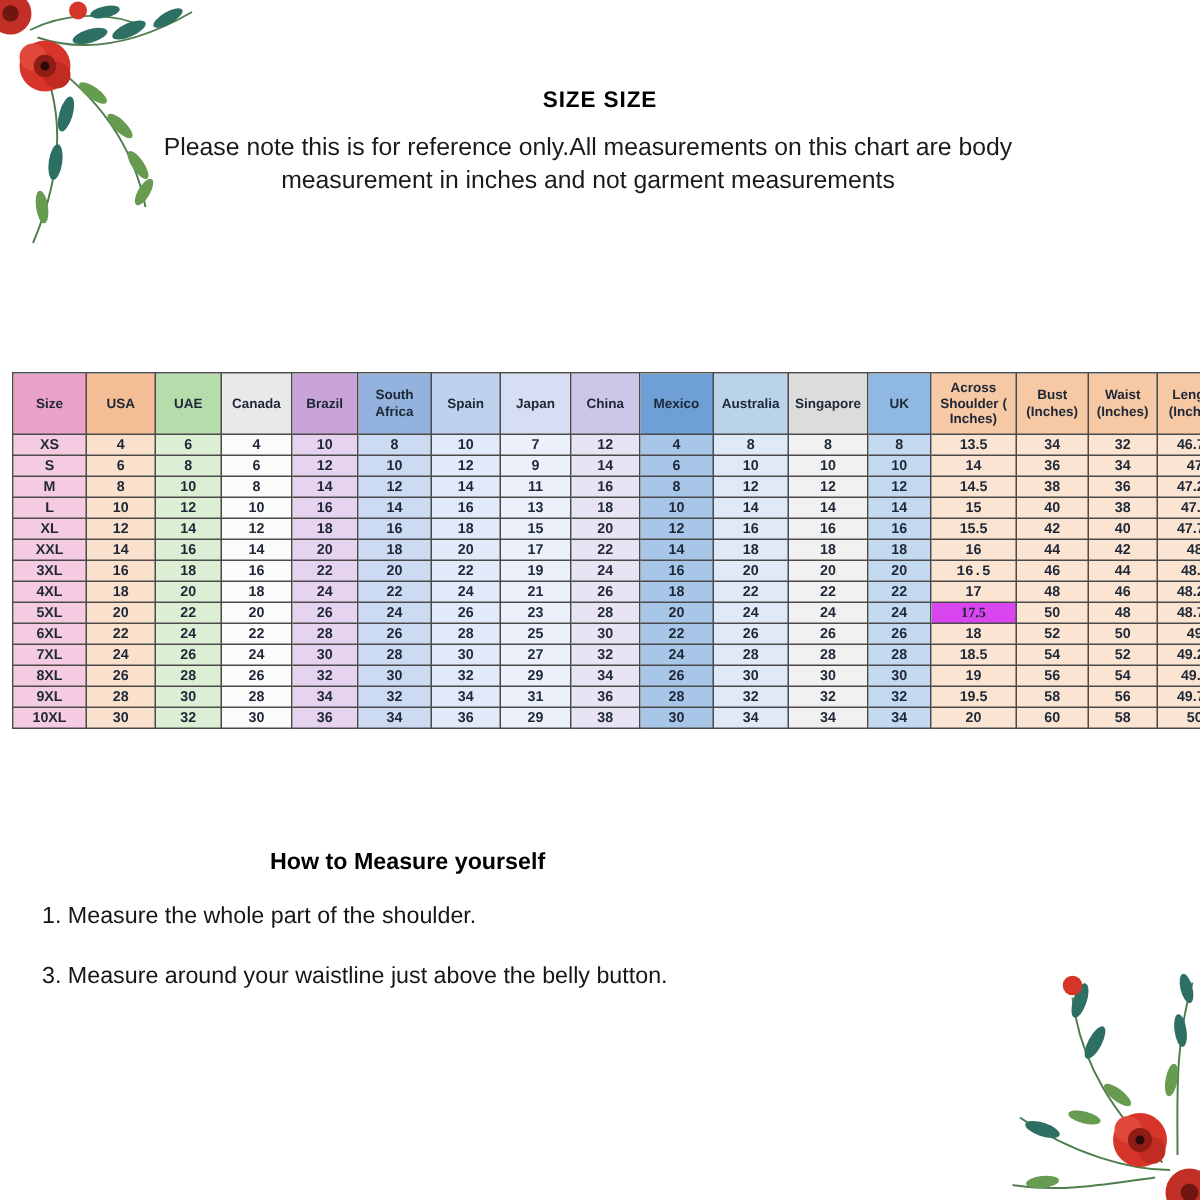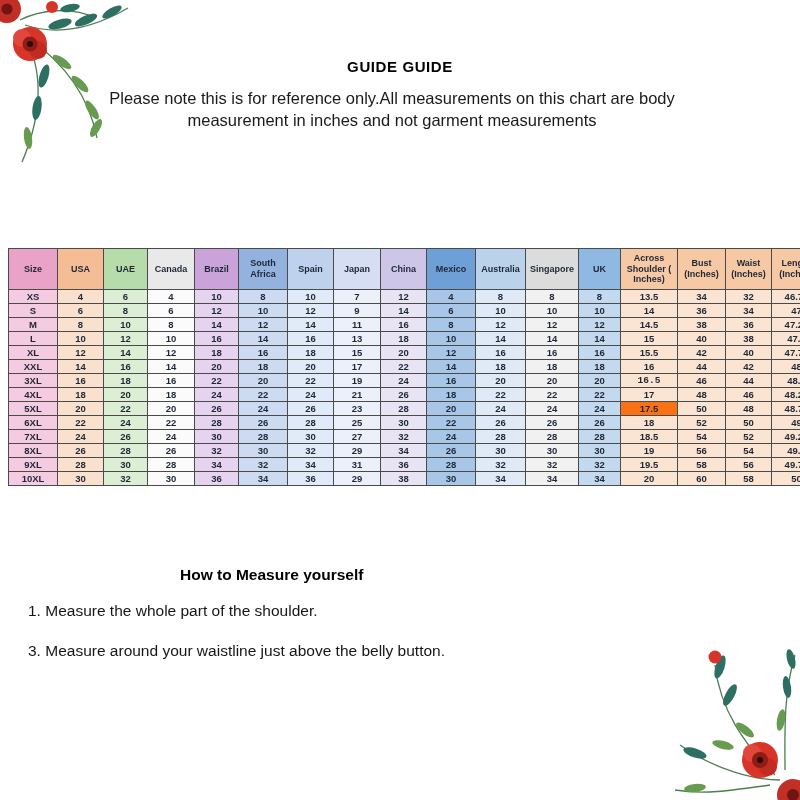--- a/index.html
+++ b/index.html
@@ -107,21 +107,21 @@
       <circle cx="125" cy="165" r="8" fill="#8f1c15"></circle>
       <circle cx="125" cy="165" r="3" fill="#2e0a08"></circle>
     </g>
     <g>
       <circle cx="158" cy="200" r="16" fill="#c22f26"></circle>
       <circle cx="158" cy="200" r="6" fill="#70150f"></circle>
     </g>
     <circle cx="80" cy="62" r="6.5" fill="#d7352a"></circle>
   </svg>
 
-  <div class="title">GUIDE GUIDE</div>
+  <div class="title">SIZE SIZE</div>
 
   <div class="subtitle">Please note this is for reference only.All measurements on this chart are body measurement in inches and not garment measurements</div>
 
   <table class="size-chart">
     <thead id="chart-head">
         <tr>
           <th style="background: rgb(234, 162, 200); width: 46px;">Size</th>
           <th style="background: rgb(244, 189, 149); width: 43px;">USA</th>
           <th style="background: rgb(183, 220, 171); width: 41px;">UAE</th>
           <th style="background: rgb(233, 233, 233); width: 44px;">Canada</th>
@@ -300,21 +300,21 @@
           <td style="background: rgb(251, 251, 251);">20</td>
           <td style="background: rgb(230, 211, 240);">26</td>
           <td style="background: rgb(204, 219, 241);">24</td>
           <td style="background: rgb(225, 234, 248);">26</td>
           <td style="background: rgb(236, 240, 250);">23</td>
           <td style="background: rgb(232, 228, 244);">28</td>
           <td style="background: rgb(168, 199, 232);">20</td>
           <td style="background: rgb(223, 234, 246);">24</td>
           <td style="background: rgb(241, 241, 241);">24</td>
           <td style="background: rgb(194, 217, 240);">24</td>
-          <td style="background: #f97316;">17.5</td>
+          <td style="background: #d946ef; font-family: Liberation Serif, serif;">17.5</td>
           <td style="background: rgb(251, 229, 210);">50</td>
           <td style="background: rgb(251, 229, 210);">48</td>
           <td style="background: rgb(251, 229, 210);">48.75</td>
         </tr>
         <tr>
           <td style="background: rgb(244, 203, 224);">6XL</td>
           <td style="background: rgb(250, 225, 206);">22</td>
           <td style="background: rgb(220, 239, 212);">24</td>
           <td style="background: rgb(251, 251, 251);">22</td>
           <td style="background: rgb(230, 211, 240);">28</td>

